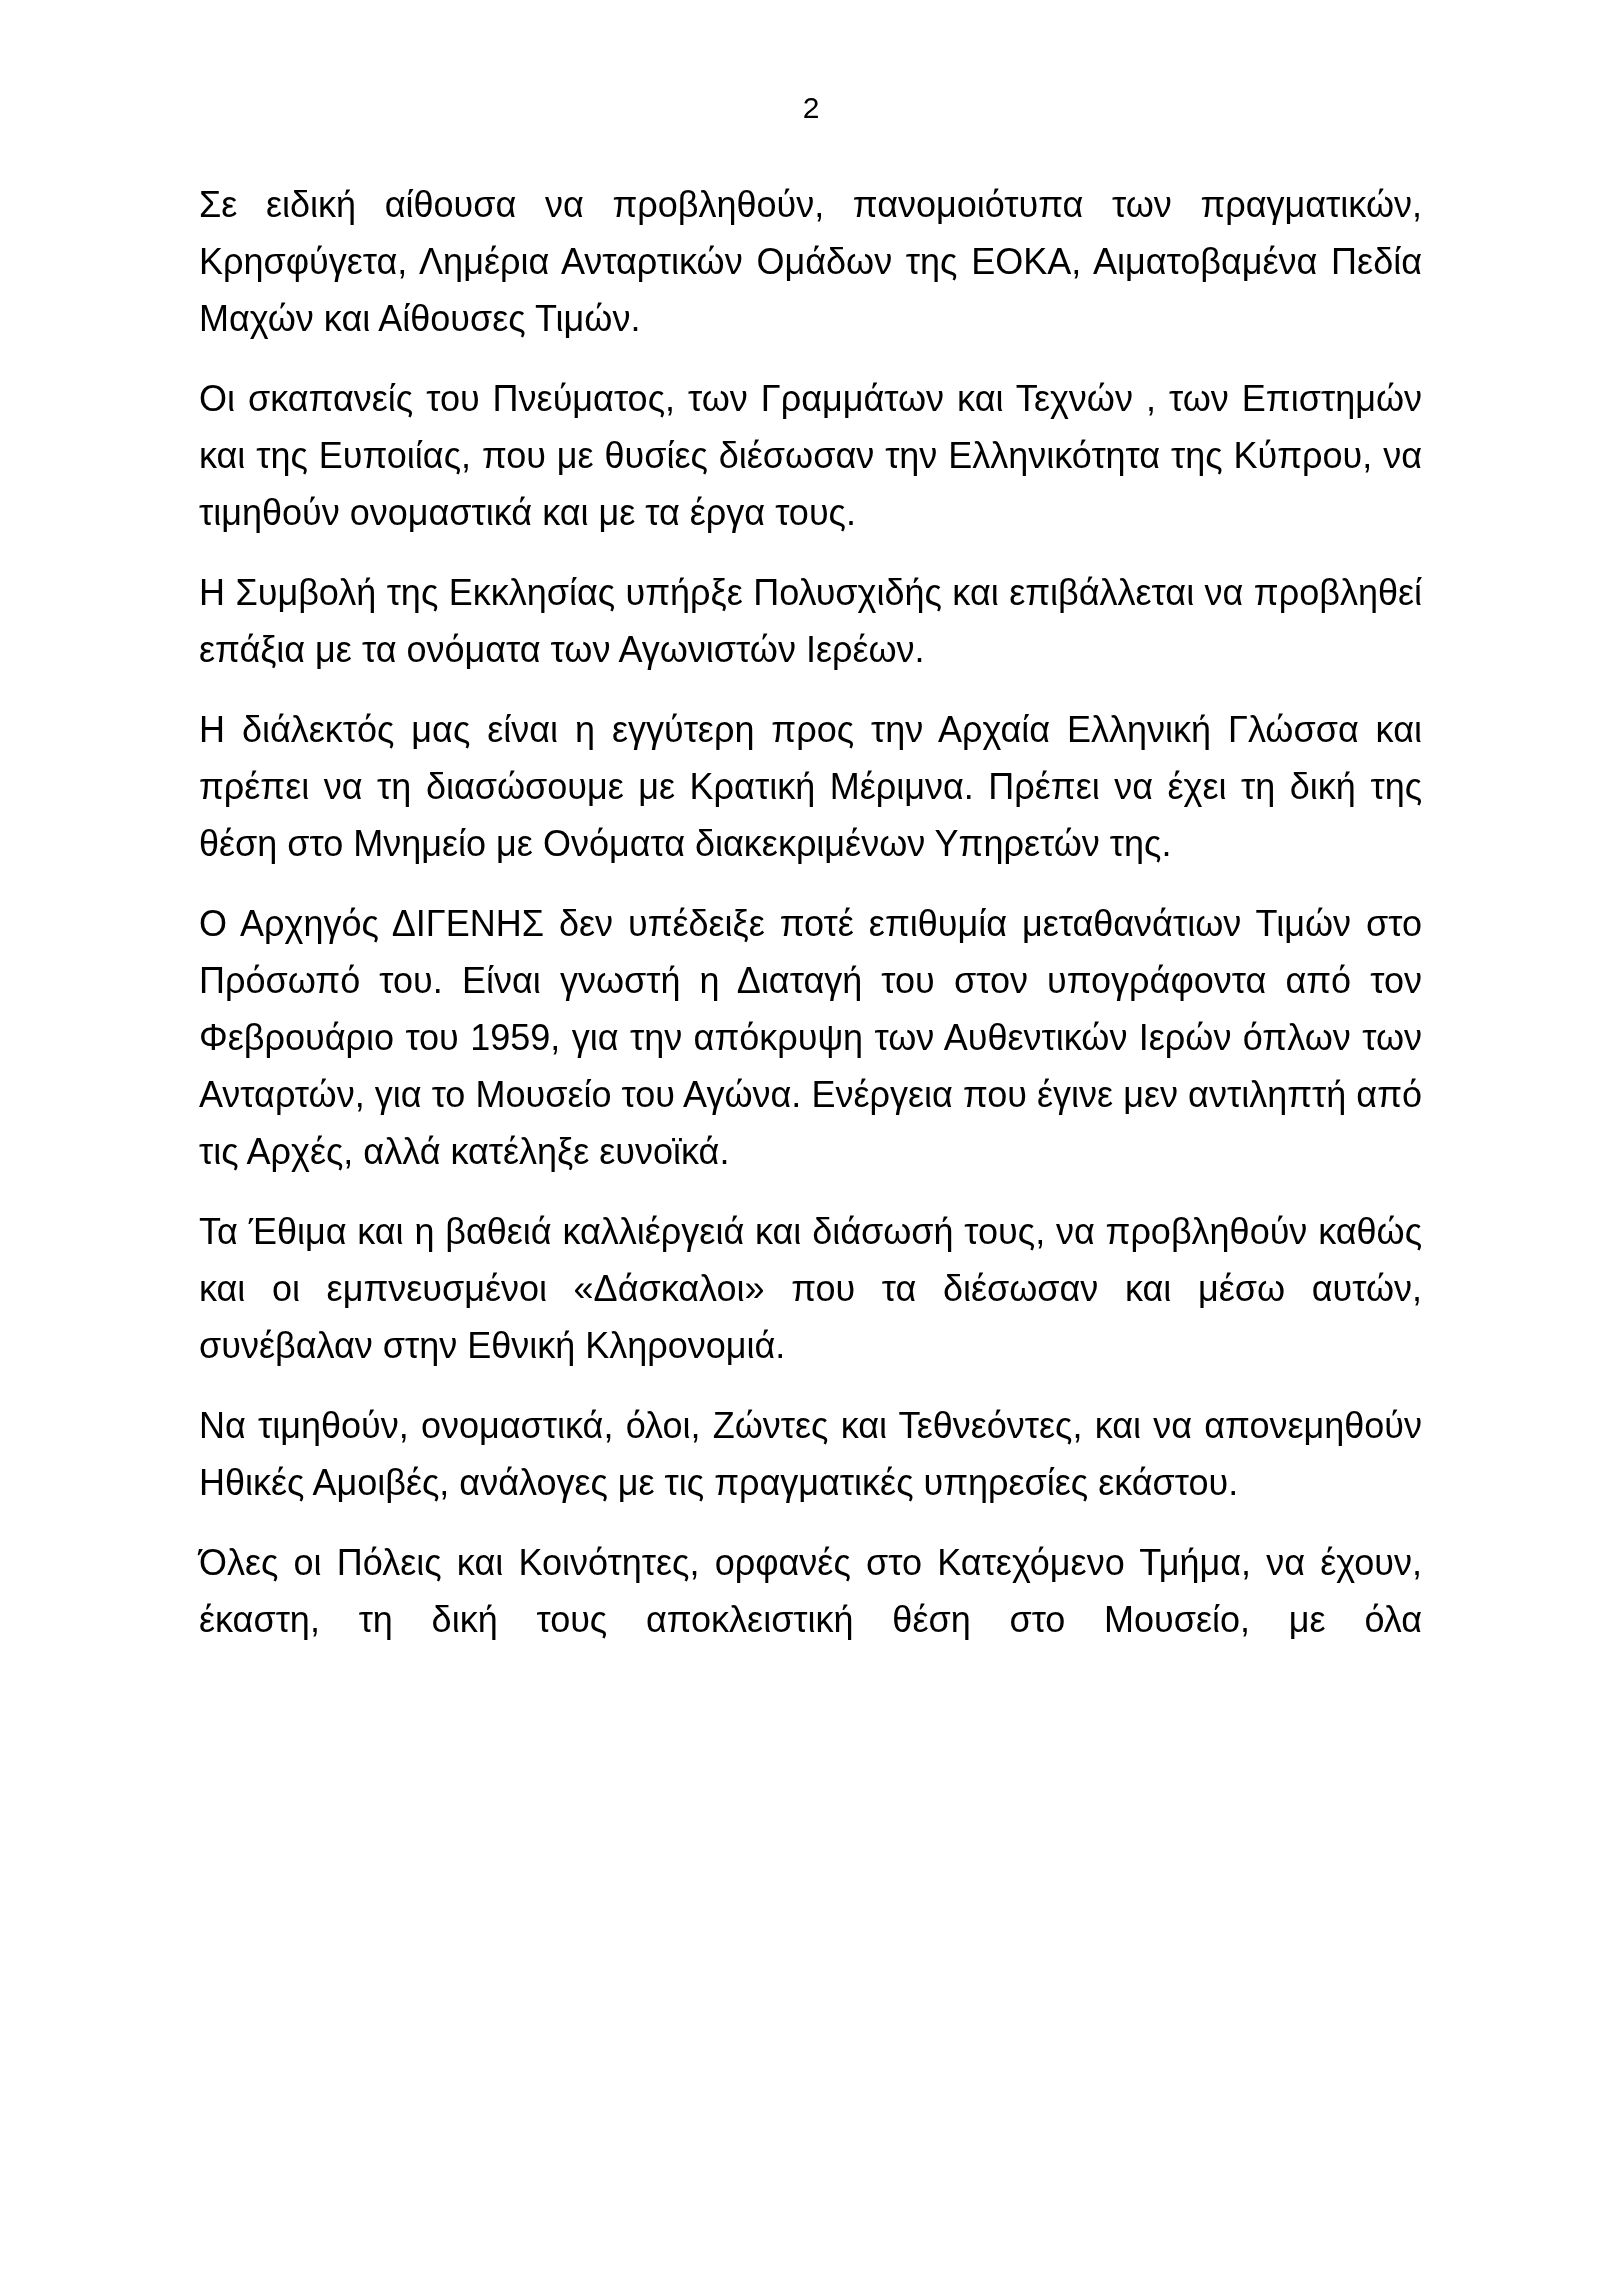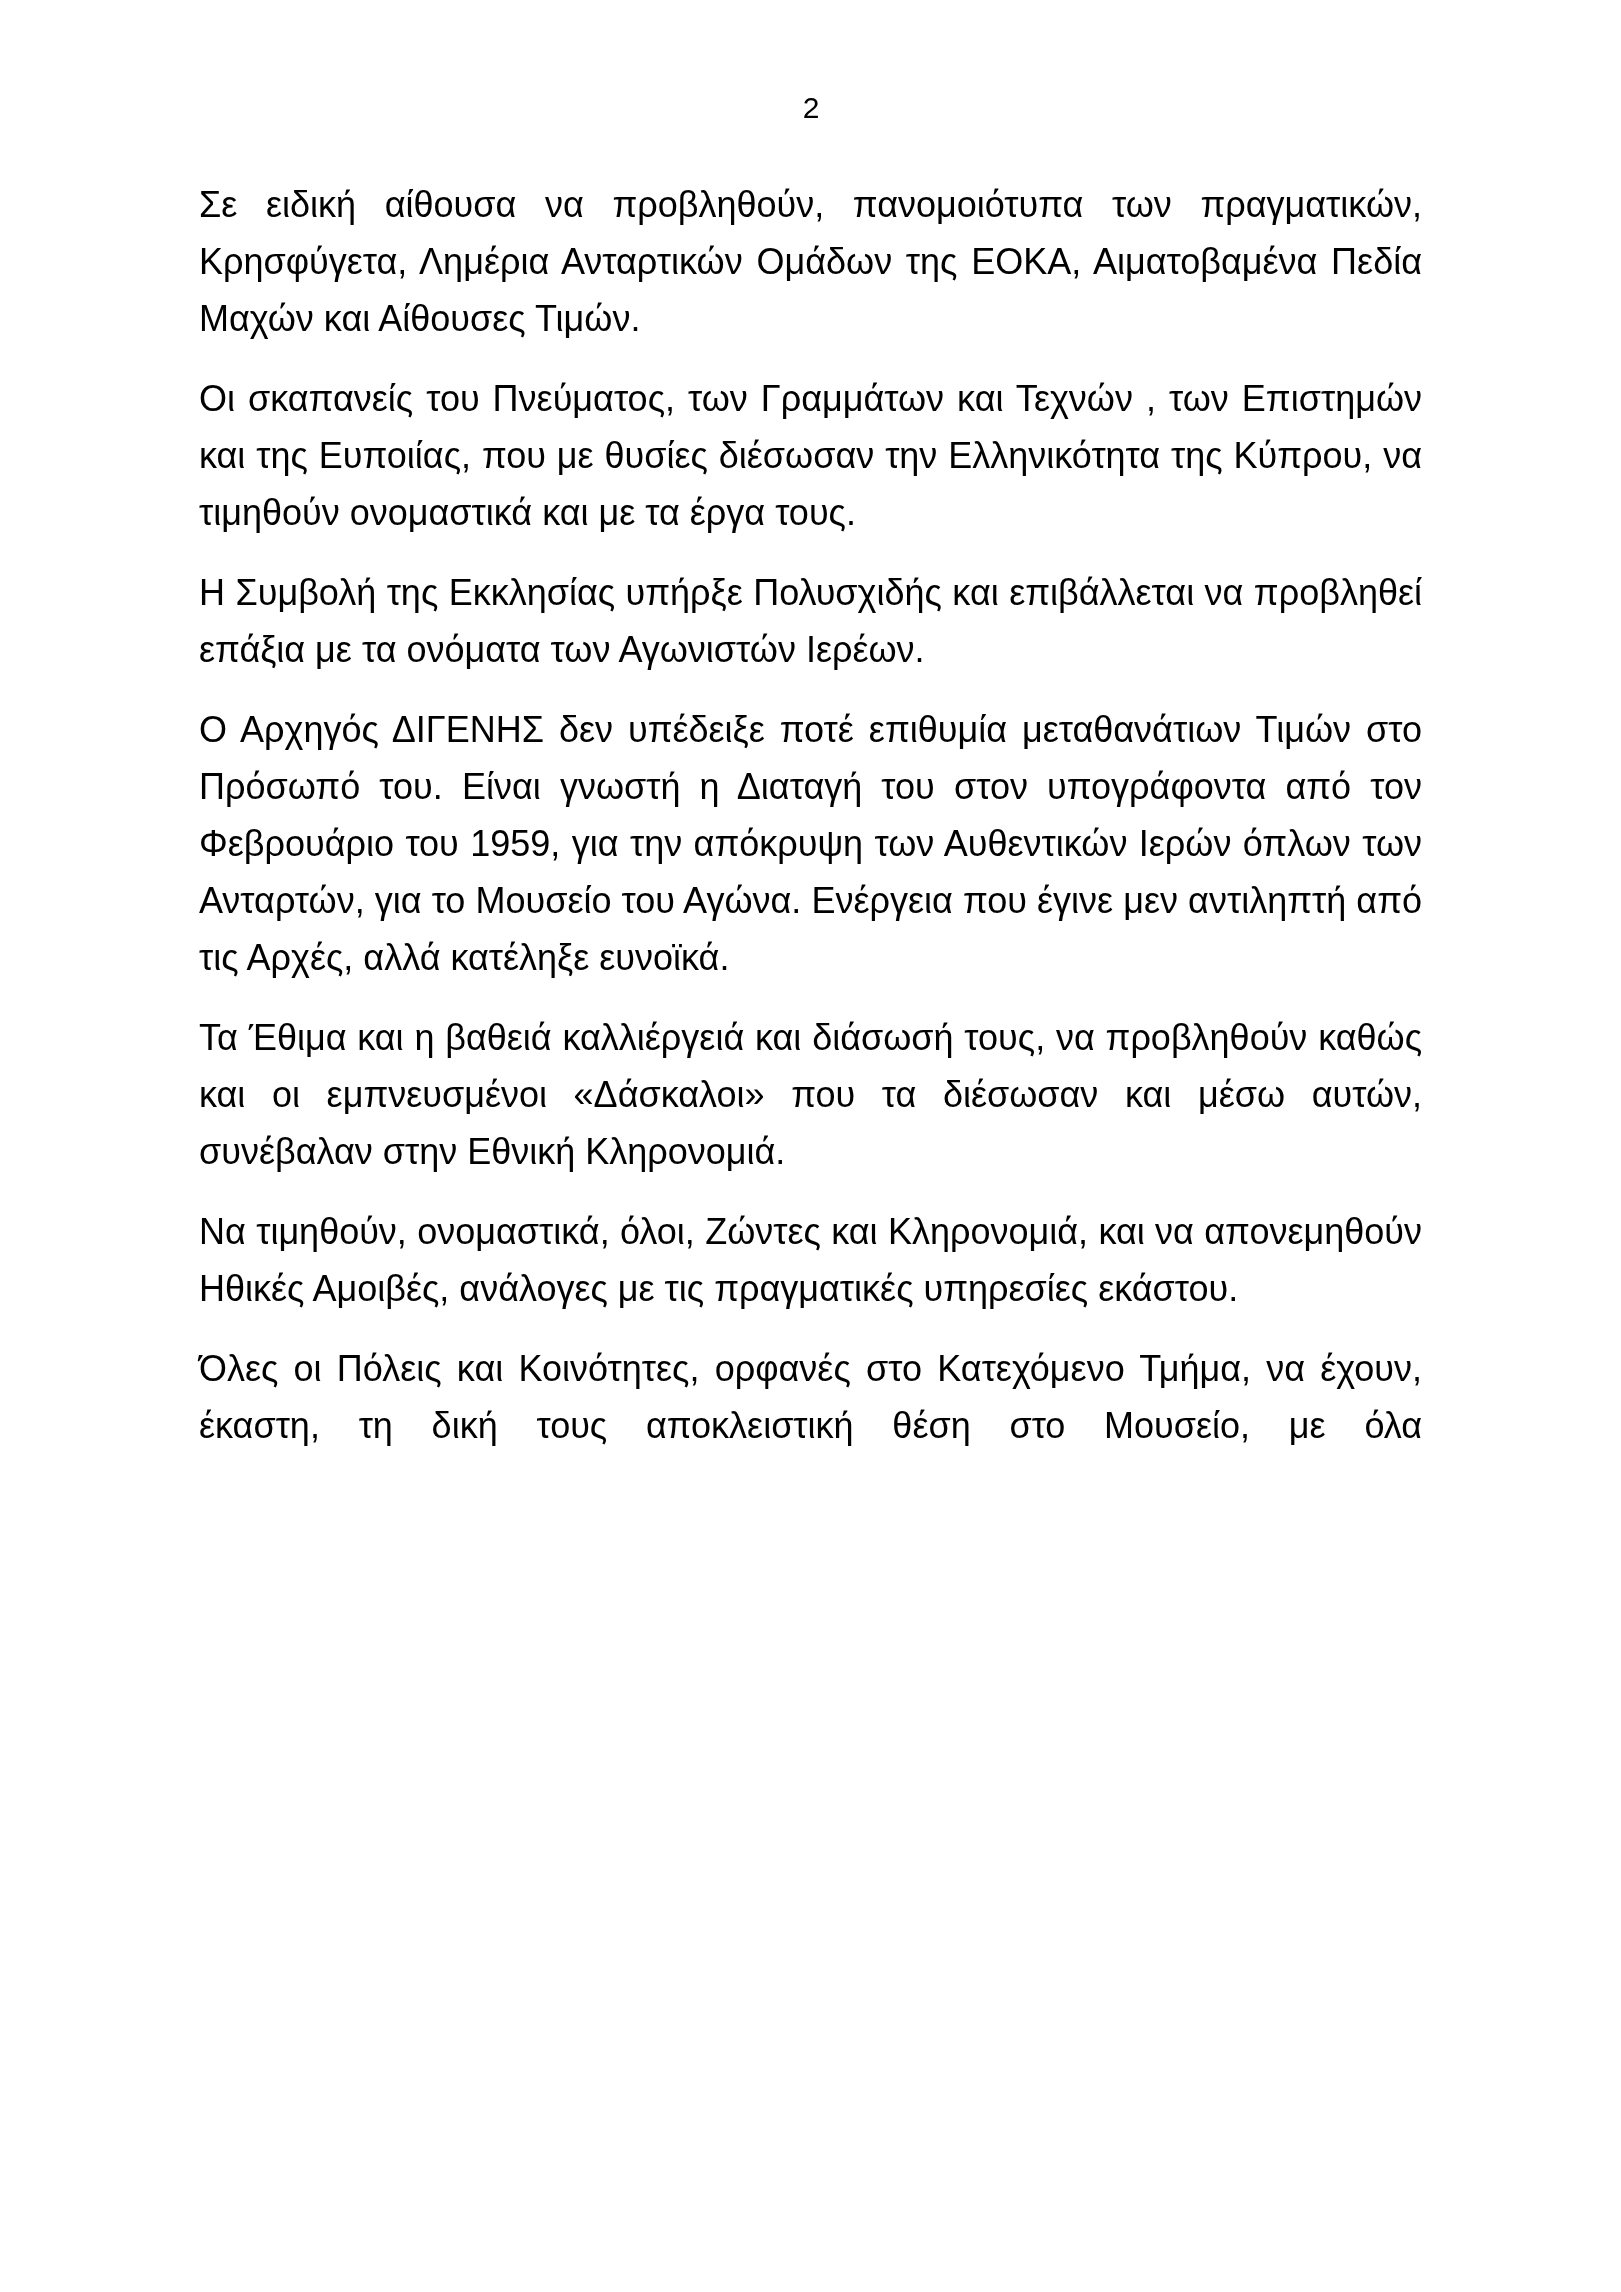--- a/index.html
+++ b/index.html
@@ -46,20 +46,21 @@
 <body>
 
 <div class="page">
 
   <div class="page-number">2</div>
 
   <div class="body-text">
     <p>Σε ειδική αίθουσα να προβληθούν, πανομοιότυπα των πραγματικών, Κρησφύγετα, Λημέρια Ανταρτικών Ομάδων της ΕΟΚΑ, Αιματοβαμένα Πεδία Μαχών και Αίθουσες Τιμών.</p>
     <p>Οι σκαπανείς του Πνεύματος, των Γραμμάτων και Τεχνών , των Επιστημών και της Ευποιίας, που με θυσίες διέσωσαν την Ελληνικότητα της Κύπρου, να τιμηθούν ονομαστικά και με τα έργα τους.</p>
     <p>Η Συμβολή της Εκκλησίας υπήρξε Πολυσχιδής και επιβάλλεται να προβληθεί επάξια με τα ονόματα των Αγωνιστών Ιερέων.</p>
+    <p>Η διάλεκτός μας είναι η εγγύτερη προς την Αρχαία Ελληνική Γλώσσα και πρέπει να τη διασώσουμε με Κρατική Μέριμνα. Πρέπει να έχει τη δική της θέση στο Μνημείο με Ονόματα διακεκριμένων Υπηρετών της.</p>
     <p>Ο Αρχηγός ΔΙΓΕΝΗΣ δεν υπέδειξε ποτέ επιθυμία μεταθανάτιων Τιμών στο Πρόσωπό του. Είναι γνωστή η Διαταγή του στον υπογράφοντα από τον Φεβρουάριο του 1959, για την απόκρυψη των Αυθεντικών Ιερών όπλων των Ανταρτών, για το Μουσείο του Αγώνα. Ενέργεια που έγινε μεν αντιληπτή από τις Αρχές, αλλά κατέληξε ευνοϊκά.</p>
     <p>Τα Έθιμα και η βαθειά καλλιέργειά και διάσωσή τους, να προβληθούν καθώς και οι εμπνευσμένοι «Δάσκαλοι» που τα διέσωσαν και μέσω αυτών, συνέβαλαν στην Εθνική Κληρονομιά.</p>
-    <p>Να τιμηθούν, ονομαστικά, όλοι, Ζώντες και Κληρονομιά, και να απονεμηθούν Ηθικές Αμοιβές, ανάλογες με τις πραγματικές υπηρεσίες εκάστου.</p>
+    <p>Να τιμηθούν, ονομαστικά, όλοι, Ζώντες και Τεθνεόντες, και να απονεμηθούν Ηθικές Αμοιβές, ανάλογες με τις πραγματικές υπηρεσίες εκάστου.</p>
     <p class="continues">Όλες οι Πόλεις και Κοινότητες, ορφανές στο Κατεχόμενο Τμήμα, να έχουν, έκαστη, τη δική τους αποκλειστική θέση στο Μουσείο, με όλα</p>
   </div>
 
 </div>
 
 
 </body></html>

